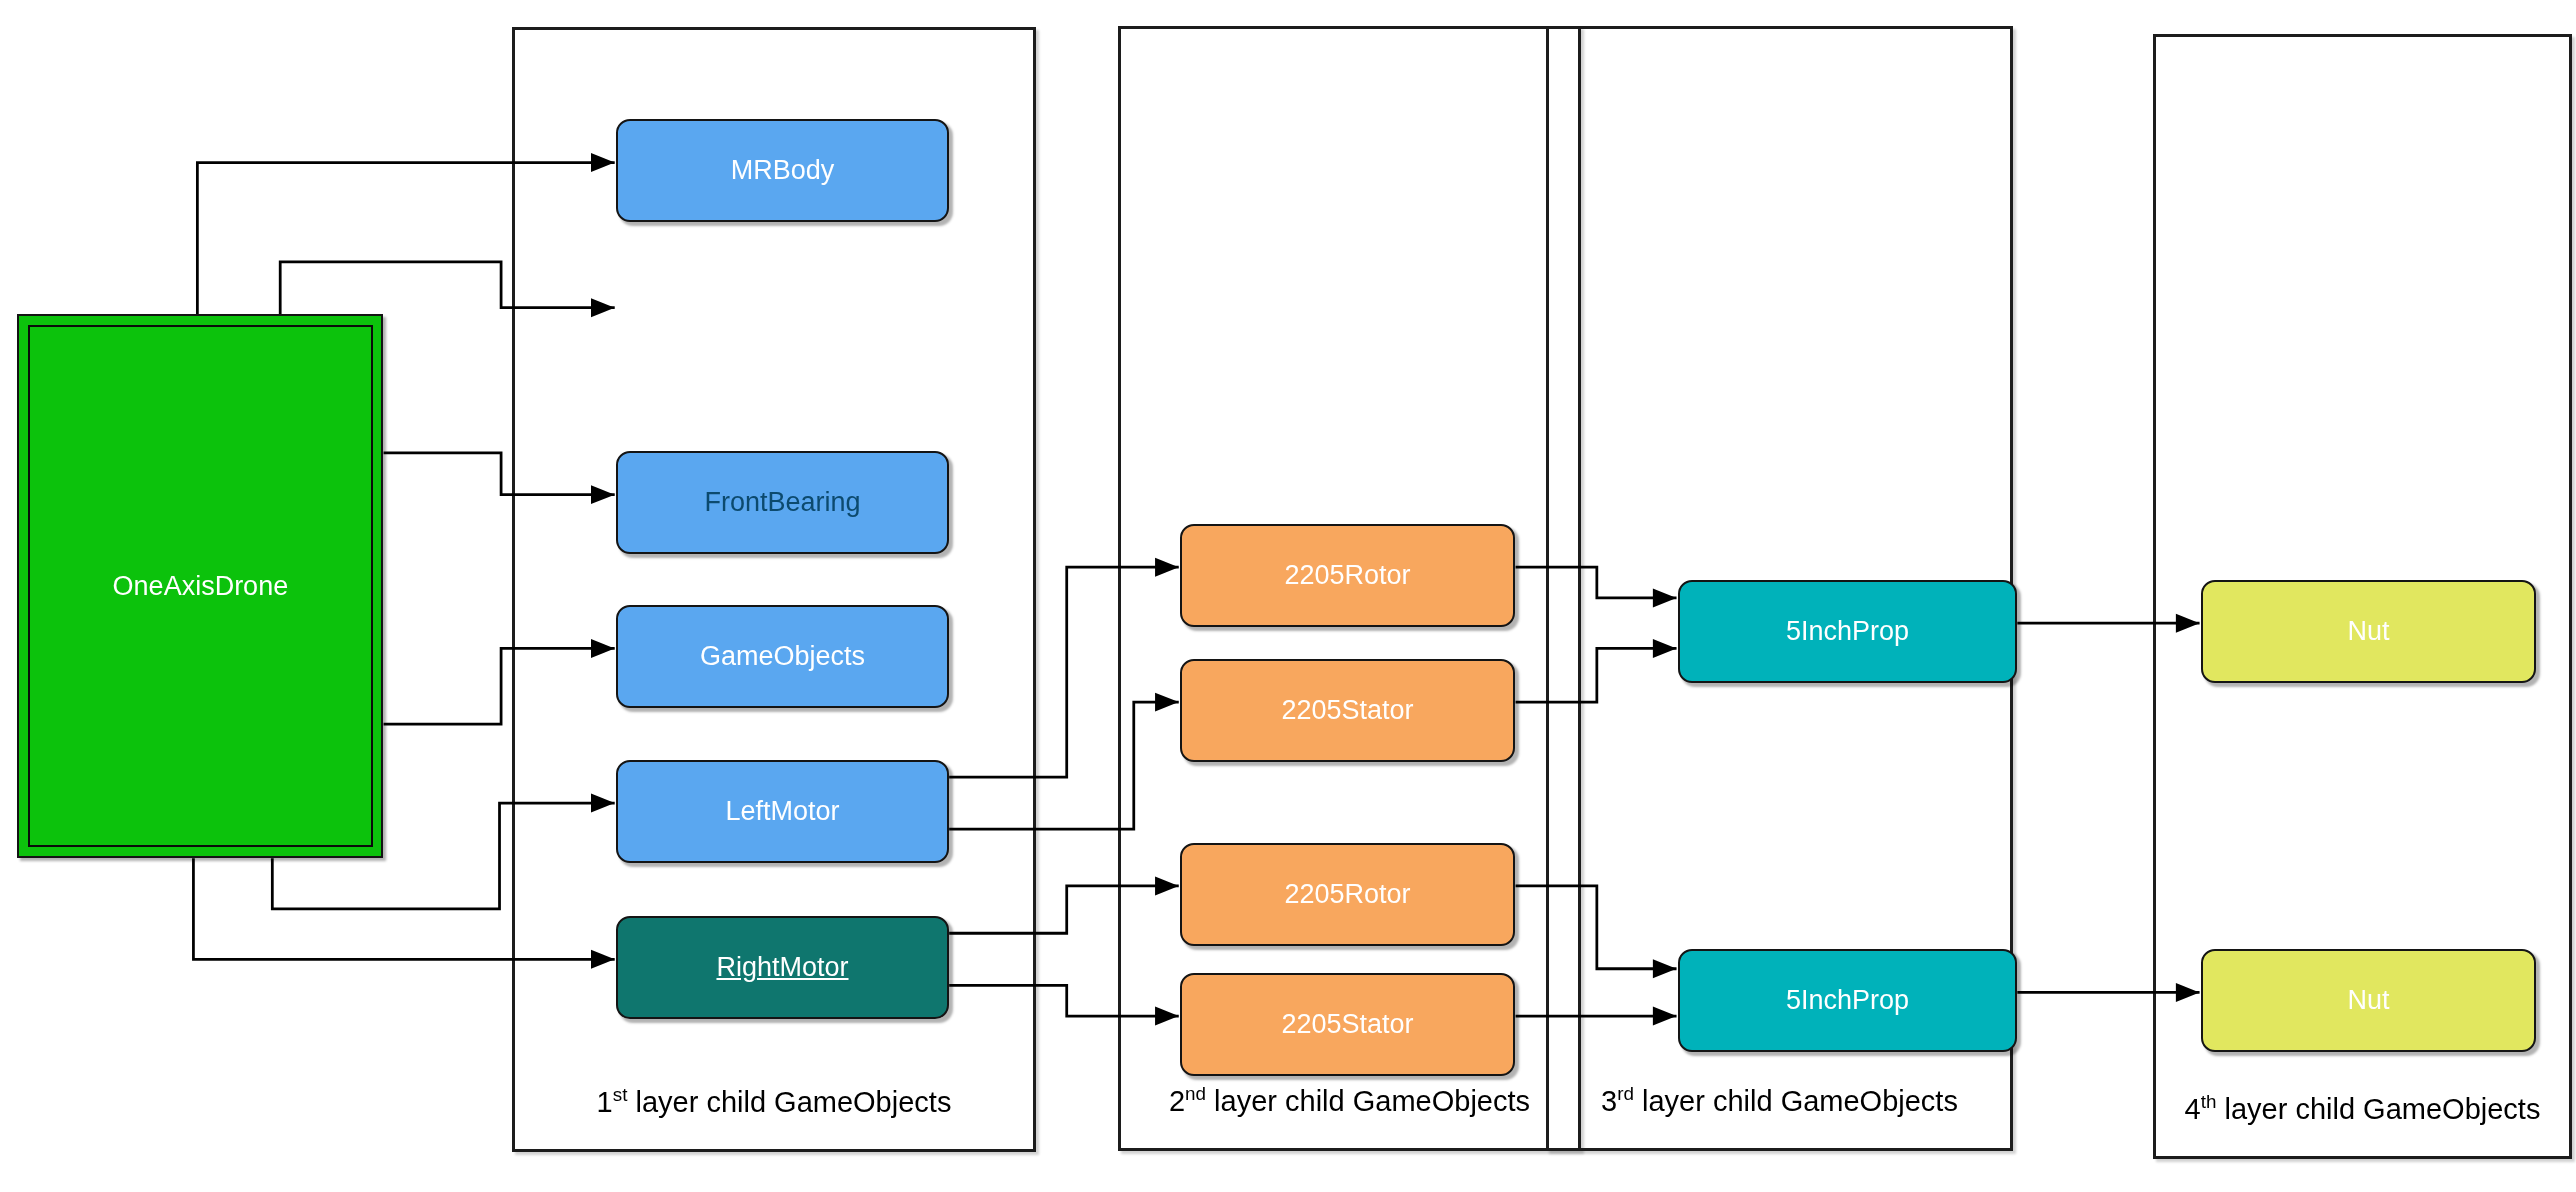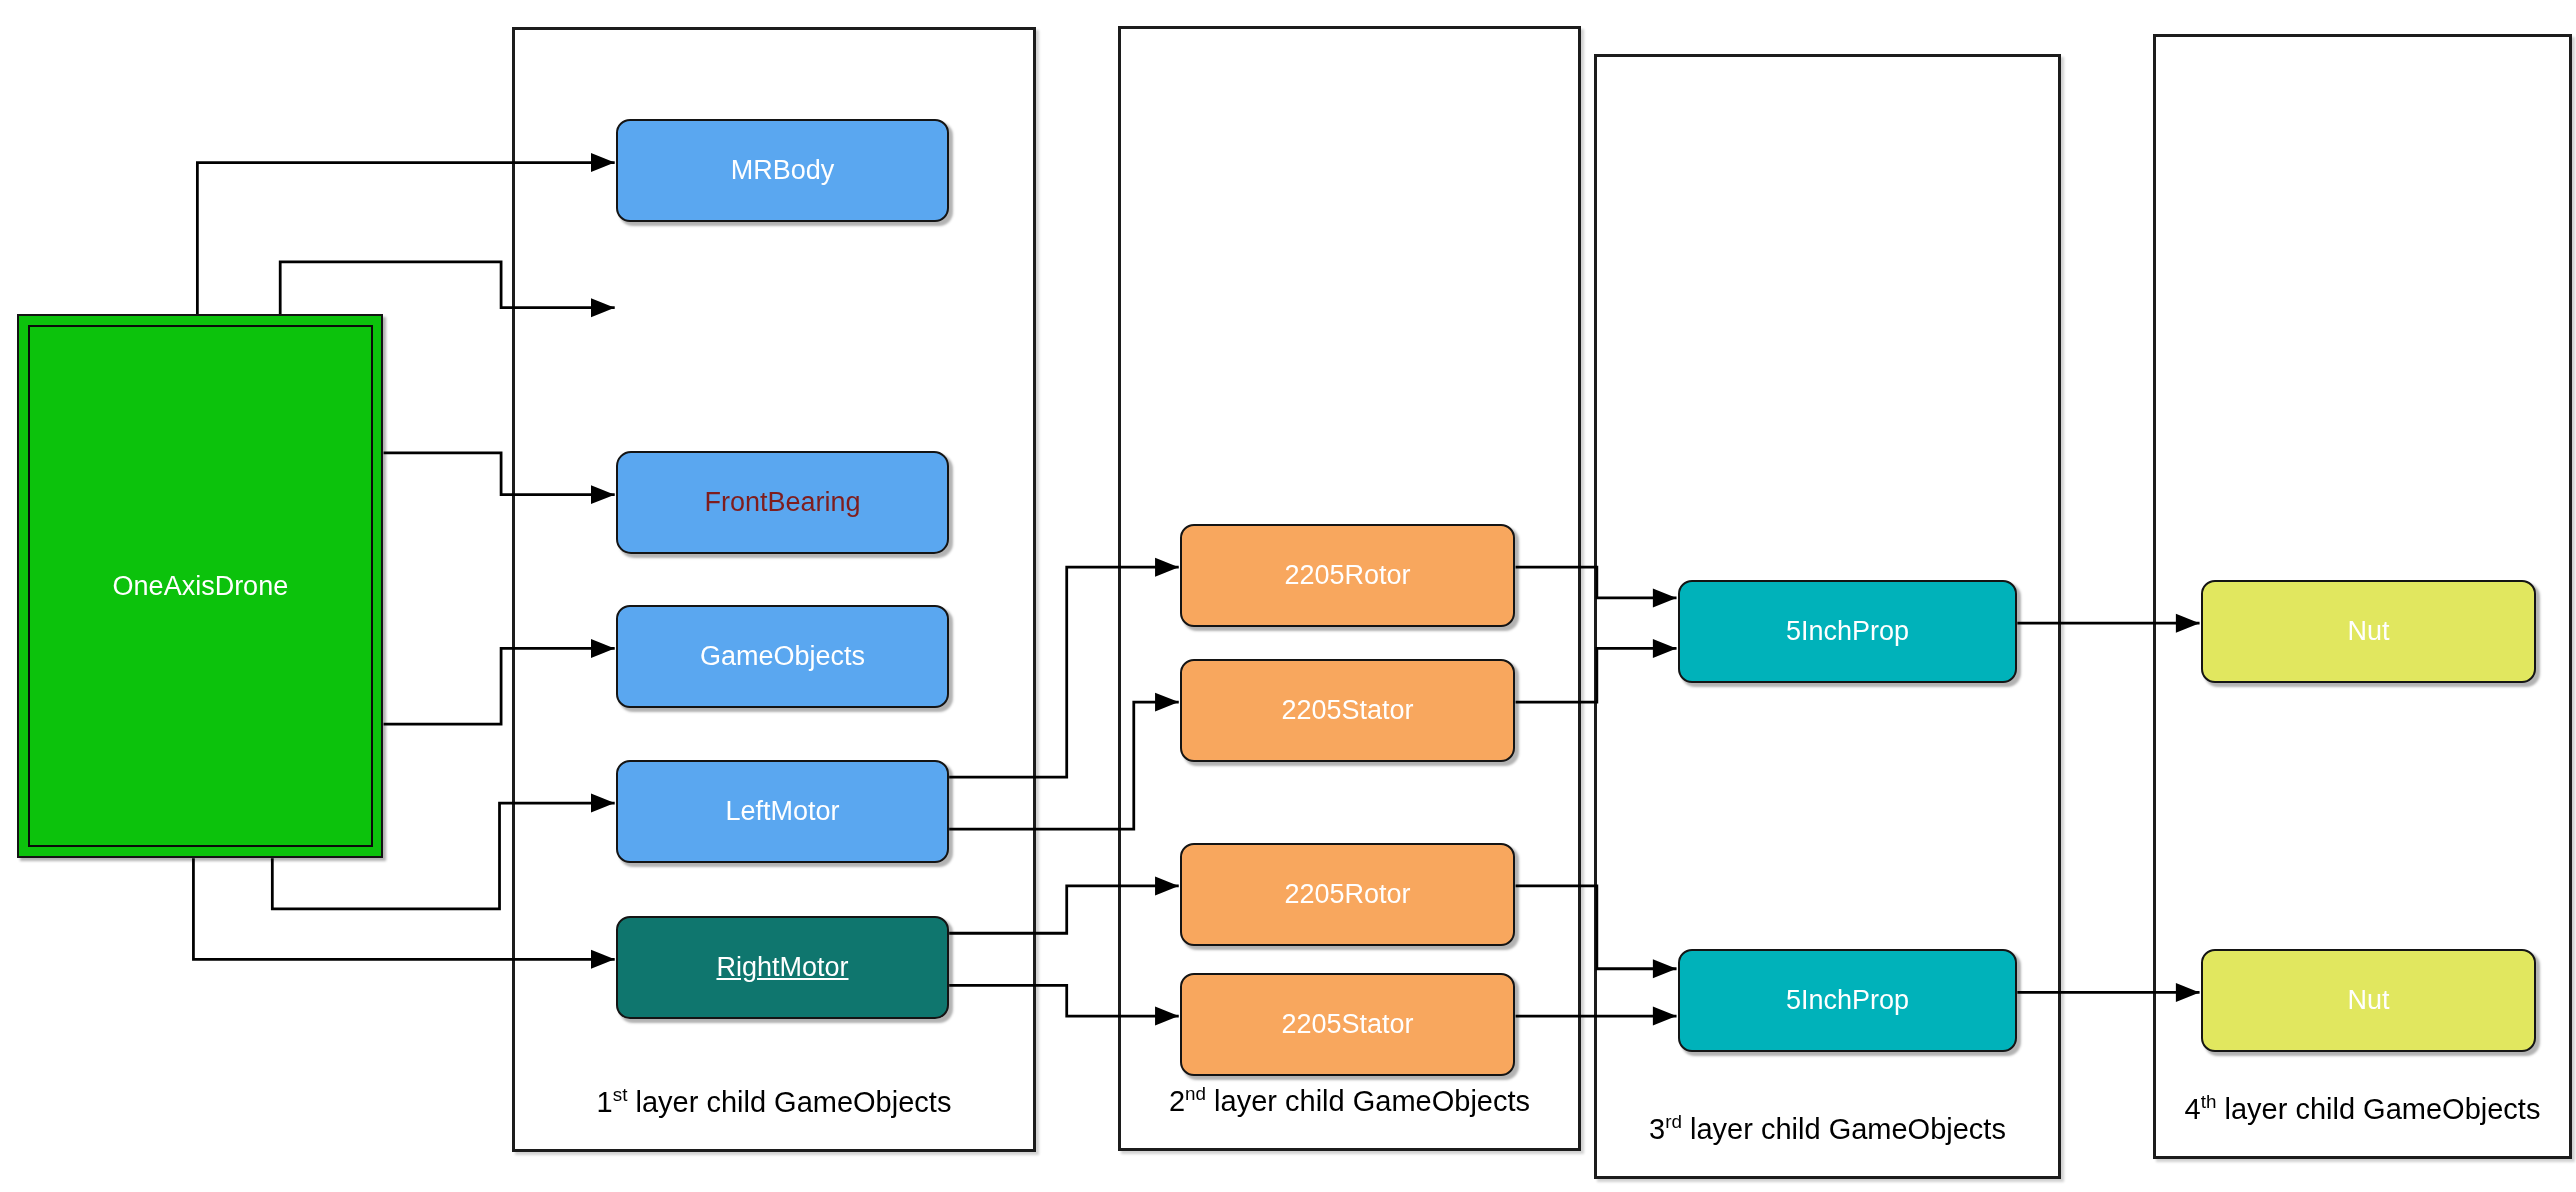--- a/index.html
+++ b/index.html
@@ -51,21 +51,21 @@
 </head>
 <body>
 
 <div class="stage">
     <div class="group" style="left: 512px; top: 27px; width: 518px; height: 1119px;">
       <div class="group-label"><span>1</span><sup>st</sup><span> layer child GameObjects</span></div>
     </div>
     <div class="group" style="left: 1118px; top: 26px; width: 457px; height: 1119px;">
       <div class="group-label"><span>2</span><sup>nd</sup><span> layer child GameObjects</span></div>
     </div>
-    <div class="group" style="left: 1594px; top: 26px; width: 461px; height: 1119px; margin-top: 28px;">
+    <div class="group" style="left: 1546px; top: 26px; width: 461px; height: 1119px;">
       <div class="group-label"><span>3</span><sup>rd</sup><span> layer child GameObjects</span></div>
     </div>
     <div class="group" style="left: 2141px; top: 34px; width: 413px; height: 1119px; margin-left: 12px;">
       <div class="group-label"><span>4</span><sup>th</sup><span> layer child GameObjects</span></div>
     </div>
     <svg width="2576" height="1192" class="edges-svg" viewBox="0 0 3265 1511">
       <defs>
         <marker id="arrowhead" markerUnits="userSpaceOnUse" markerWidth="34" markerHeight="28" refX="32" refY="14" orient="auto">
           <path d="M2,2 L32,14 L2,26 z" fill="#000000"></path>
         </marker>
@@ -87,21 +87,21 @@
       <path d="M2557,790 L2788,790" fill="none" stroke="#000000" stroke-width="3.5" marker-end="url(#arrowhead)"></path>
       <path d="M2557,1258 L2788,1258" fill="none" stroke="#000000" stroke-width="3.5" marker-end="url(#arrowhead)"></path>
     </svg>
     <div class="node" style="left: 17.4px; top: 314px; width: 366px; height: 544px; background: rgb(12, 194, 12); color: rgb(255, 255, 255);">
       <div class="inner-frame"></div>
       <div class="node-label">OneAxisDrone</div>
     </div>
     <div class="node rounded" style="left: 616px; top: 111px; width: 333px; height: 103px; background: rgb(90, 167, 240); color: rgb(255, 255, 255);">
       <div class="node-label">MRBody</div>
     </div>
-    <div class="node rounded" style="left: 616px; top: 443px; width: 333px; height: 103px; background: rgb(90, 167, 240); color: #7f1d1d; border-radius: 15px;">
+    <div class="node rounded" style="left: 616px; top: 443px; width: 333px; height: 103px; background: rgb(90, 167, 240); color: #0c4a6e;">
       <div class="node-label">FrontBearing</div>
     </div>
     <div class="node rounded" style="left: 616px; top: 597px; width: 333px; height: 103px; background: rgb(90, 167, 240); color: rgb(255, 255, 255);">
       <div class="node-label">GameObjects</div>
     </div>
     <div class="node rounded" style="left: 616px; top: 752px; width: 333px; height: 103px; background: rgb(90, 167, 240); color: rgb(255, 255, 255);">
       <div class="node-label">LeftMotor</div>
     </div>
     <div class="node rounded" style="left: 616px; top: 908px; width: 333px; height: 103px; background: #0f766e; color: rgb(255, 255, 255); text-decoration: underline;">
       <div class="node-label">RightMotor</div>

